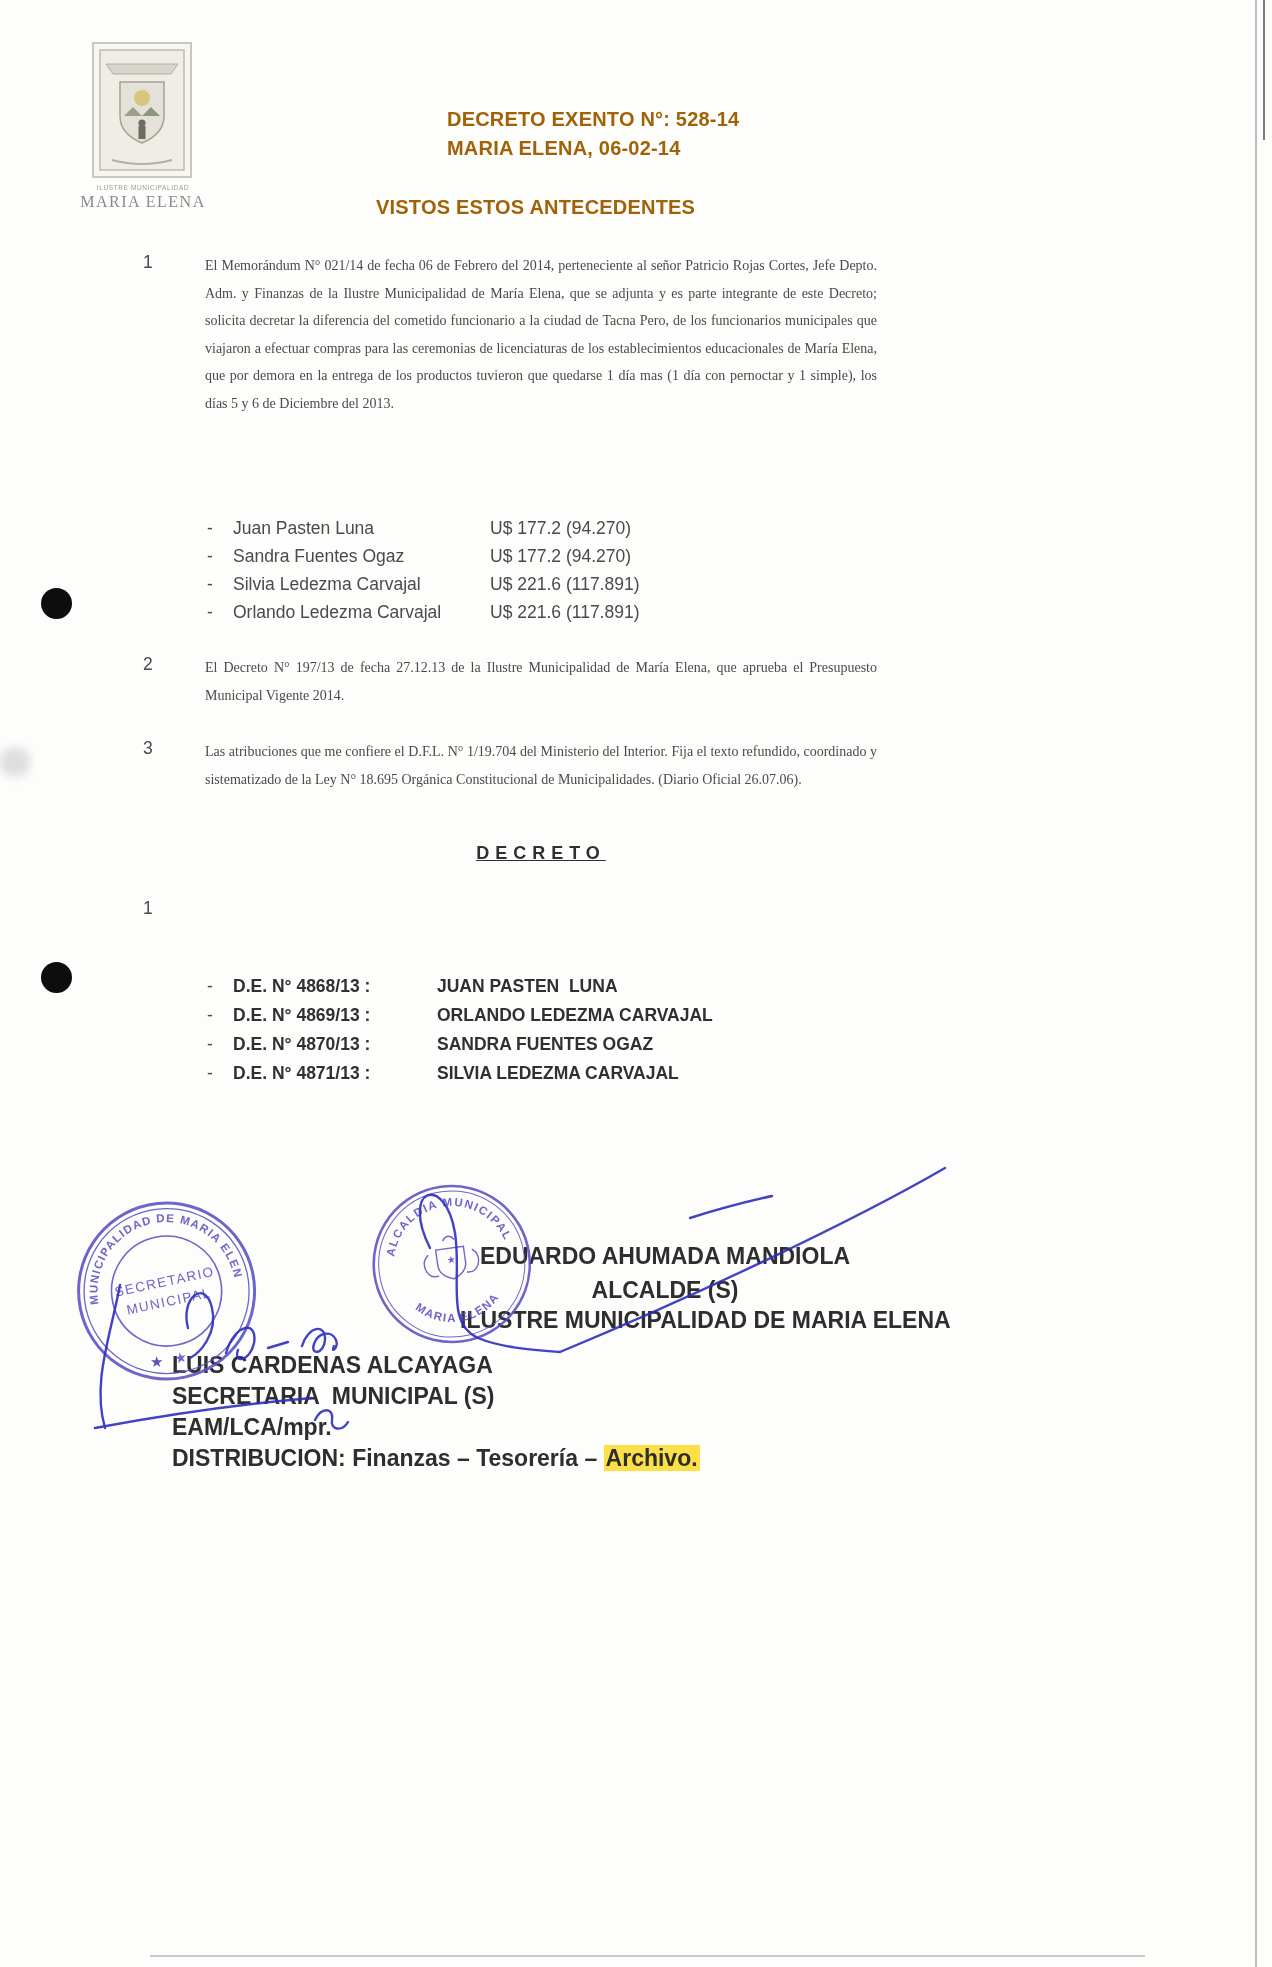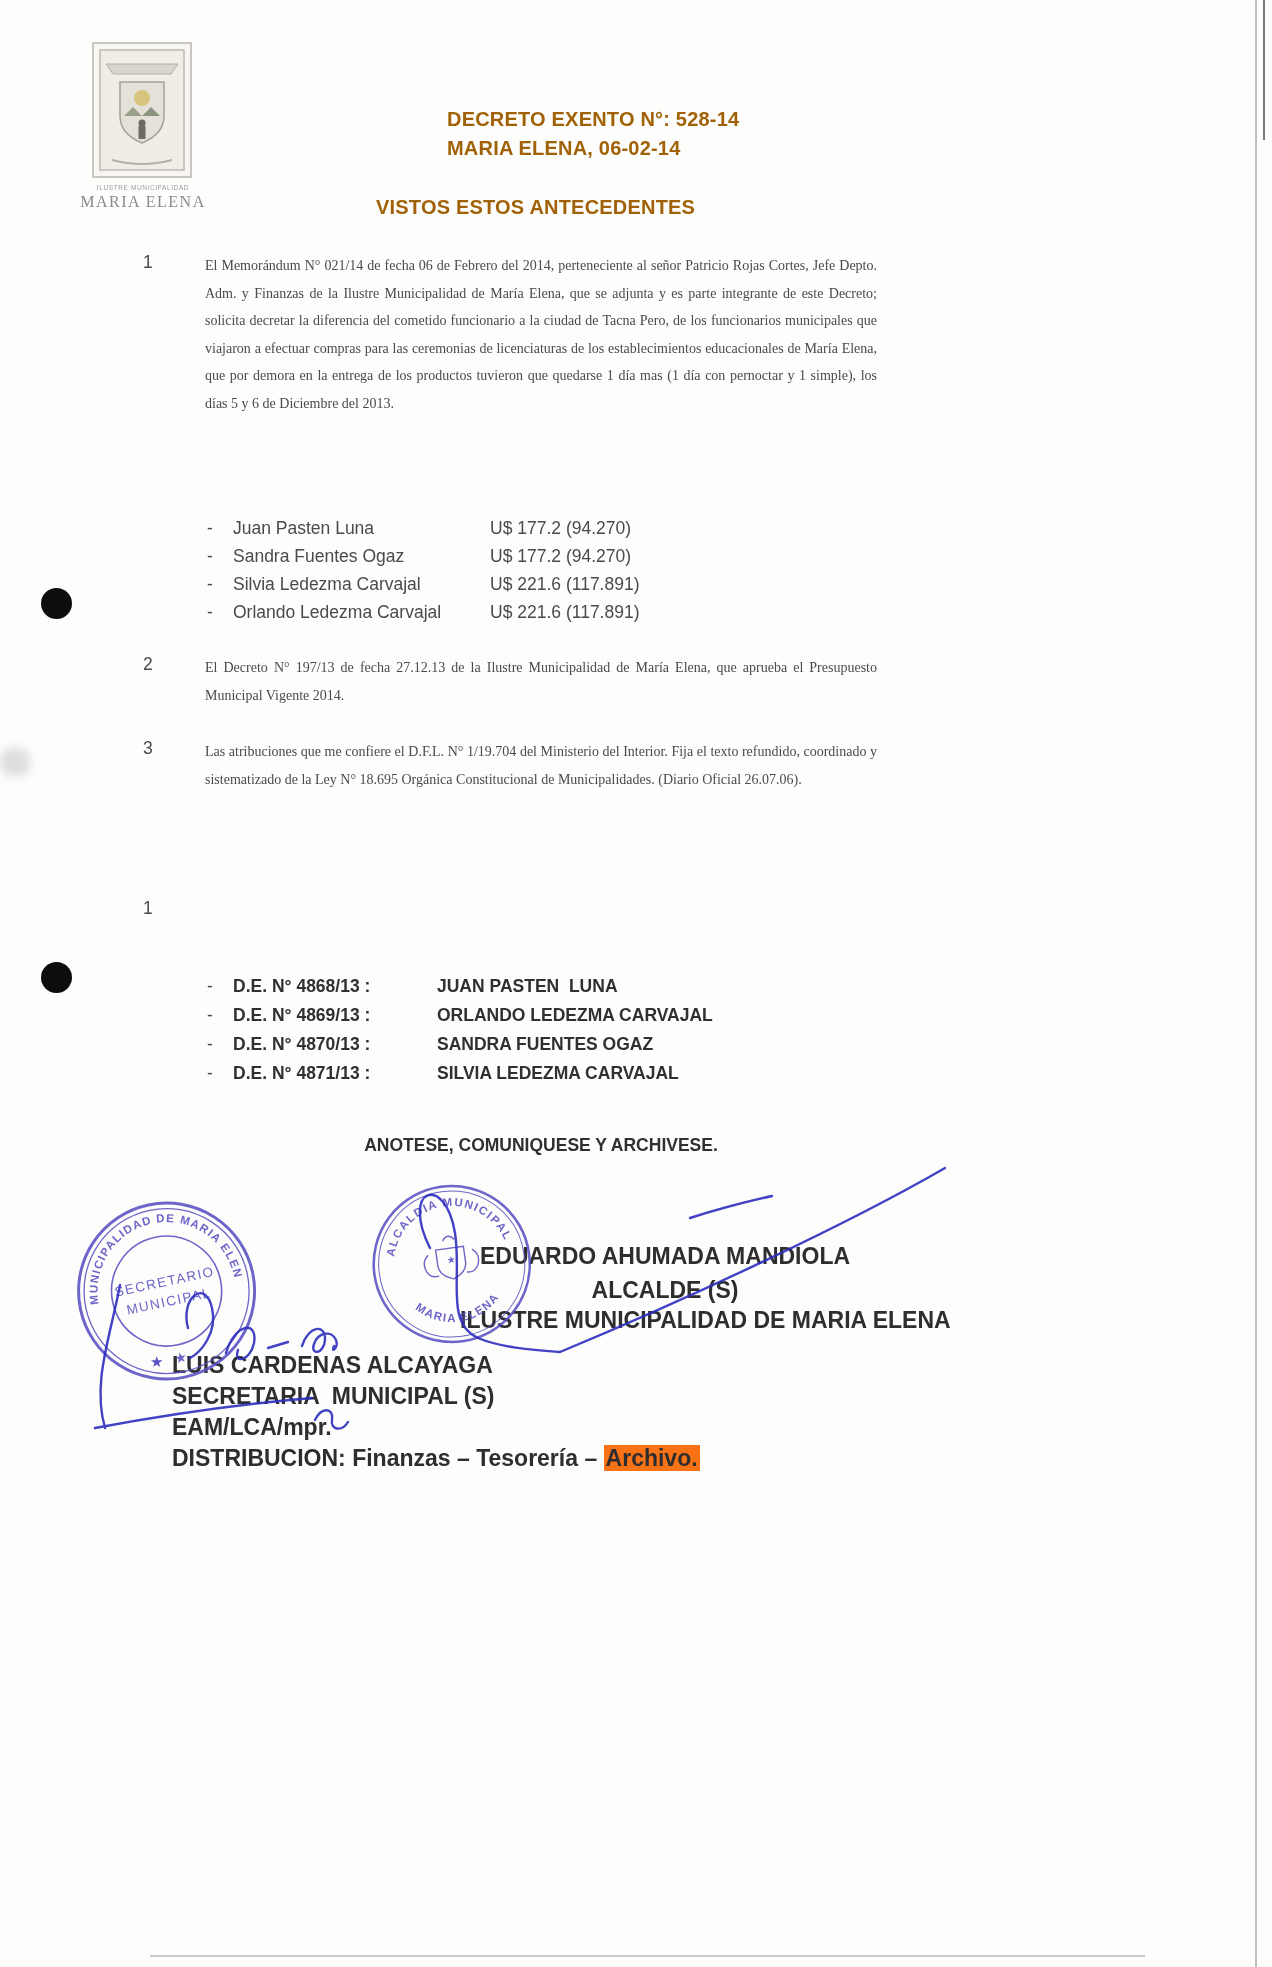--- a/index.html
+++ b/index.html
@@ -16,21 +16,21 @@
   .num { font-size:17.5px; color:#4a4a4a; }
   .row-text { font-size:17.5px; color:#4a4a4a; white-space:pre; }
   .derow { font-size:17.5px; font-weight:bold; color:#303030; white-space:pre; }
   .decreto-heading {
     font-weight:bold; font-size:18px; color:#2f2f2f;
     letter-spacing:6px; text-decoration:underline;
   }
   .closing { font-weight:bold; font-size:17.5px; color:#303030; }
   .sig-line { font-weight:bold; font-size:23px; color:#2e2e2e; white-space:pre; }
   .sig-center { text-align:center; }
-  .hl { background:#f97316; padding:0 2px; }
+  .hl { background:#fde047; padding:0 2px; }
   .hole { position:absolute; width:31px; height:31px; border-radius:50%; background:#0d0d0d; z-index:6; }
   .edge-line-right { position:absolute; top:0; left:1255px; width:2px; height:1967px; background:#a8a8a8; opacity:.75; z-index:1; }
   .edge-line-right-dark { position:absolute; top:0; left:1263px; width:2px; height:140px; background:#7a7a7a; z-index:1; }
   .bottom-line { position:absolute; top:1955px; left:150px; width:995px; height:2px; background:#c9c9c9; z-index:1; }
   .smudge { position:absolute; left:0; top:748px; width:30px; height:28px; background:#dedede; border-radius:40%; filter:blur(4px); z-index:1; }
   .logo-sub { font-size:6.5px; letter-spacing:.6px; color:#9b9b9b; text-align:center; }
   .logo-title { font-family:"Liberation Serif", serif; font-size:16px; letter-spacing:1.5px; color:#8a8a8a; text-align:center; }
   .stamp { position:absolute; z-index:3; opacity:.88; }
   .sig-svg { position:absolute; z-index:4; }
   .star-mark { position:absolute; color:#5a51c2; font-size:15px; z-index:3; }
@@ -87,40 +87,40 @@
   <div class="abs row-text" style="left:207px; top:602px;">-</div>
   <div class="abs row-text" style="left:233px; top:602px;">Orlando Ledezma Carvajal</div>
   <div class="abs row-text" style="left:490px; top:602px;">U$ 221.6 (117.891)</div>
 
   <div class="abs num" style="left:143px; top:654px;">2</div>
   <div class="abs body-text" style="left:205px; top:654px; width:672px;">El Decreto N° 197/13 de fecha 27.12.13 de la Ilustre Municipalidad de María Elena, que aprueba el Presupuesto Municipal Vigente 2014.</div>
 
   <div class="abs num" style="left:143px; top:738px;">3</div>
   <div class="abs body-text" style="left:205px; top:738px; width:672px;">Las atribuciones que me confiere el D.F.L. N° 1/19.704 del Ministerio del Interior.  Fija el texto refundido, coordinado y sistematizado de la Ley N° 18.695 Orgánica Constitucional de Municipalidades. (Diario Oficial 26.07.06).</div>
 
+  <div class="abs decreto-heading" style="left:205px; top:843px; width:672px; text-align:center;">DECRETO</div>
 
   <div class="abs num" style="left:143px; top:898px;">1</div>
 
   <div class="abs row-text" style="left:207px; top:976px;">-</div>
   <div class="abs derow" style="left:233px; top:976px;">D.E. N° 4868/13 :</div>
   <div class="abs derow" style="left:437px; top:976px;">JUAN PASTEN  LUNA</div>
 
   <div class="abs row-text" style="left:207px; top:1005px;">-</div>
   <div class="abs derow" style="left:233px; top:1005px;">D.E. N° 4869/13 :</div>
   <div class="abs derow" style="left:437px; top:1005px;">ORLANDO LEDEZMA CARVAJAL</div>
 
   <div class="abs row-text" style="left:207px; top:1034px;">-</div>
   <div class="abs derow" style="left:233px; top:1034px;">D.E. N° 4870/13 :</div>
   <div class="abs derow" style="left:437px; top:1034px;">SANDRA FUENTES OGAZ</div>
 
   <div class="abs row-text" style="left:207px; top:1063px;">-</div>
   <div class="abs derow" style="left:233px; top:1063px;">D.E. N° 4871/13 :</div>
   <div class="abs derow" style="left:437px; top:1063px;">SILVIA LEDEZMA CARVAJAL</div>
 
-  <div class="abs closing" style="left:205px; top:1135px; width:672px; text-align:center;">ANOTESE, COMUNIQUESE Y ARCHIVESE.</div>
 
   <div class="abs sig-center" style="left:460px; top:1243px; width:410px; z-index:2;">
     <div class="sig-line">EDUARDO AHUMADA MANDIOLA</div>
     <div class="sig-line" style="margin-top:7px;">ALCALDE (S)</div>
     <div class="sig-line" style="margin-top:3px;">ILUSTRE MUNICIPALIDAD DE MARIA ELENA</div>
   </div>
 
   <div class="star-mark" style="left:150px; top:1353px;">★</div>
   <div class="abs" style="left:172px; top:1352px; z-index:2;">
     <div class="sig-line">LUIS CARDENAS ALCAYAGA</div>

